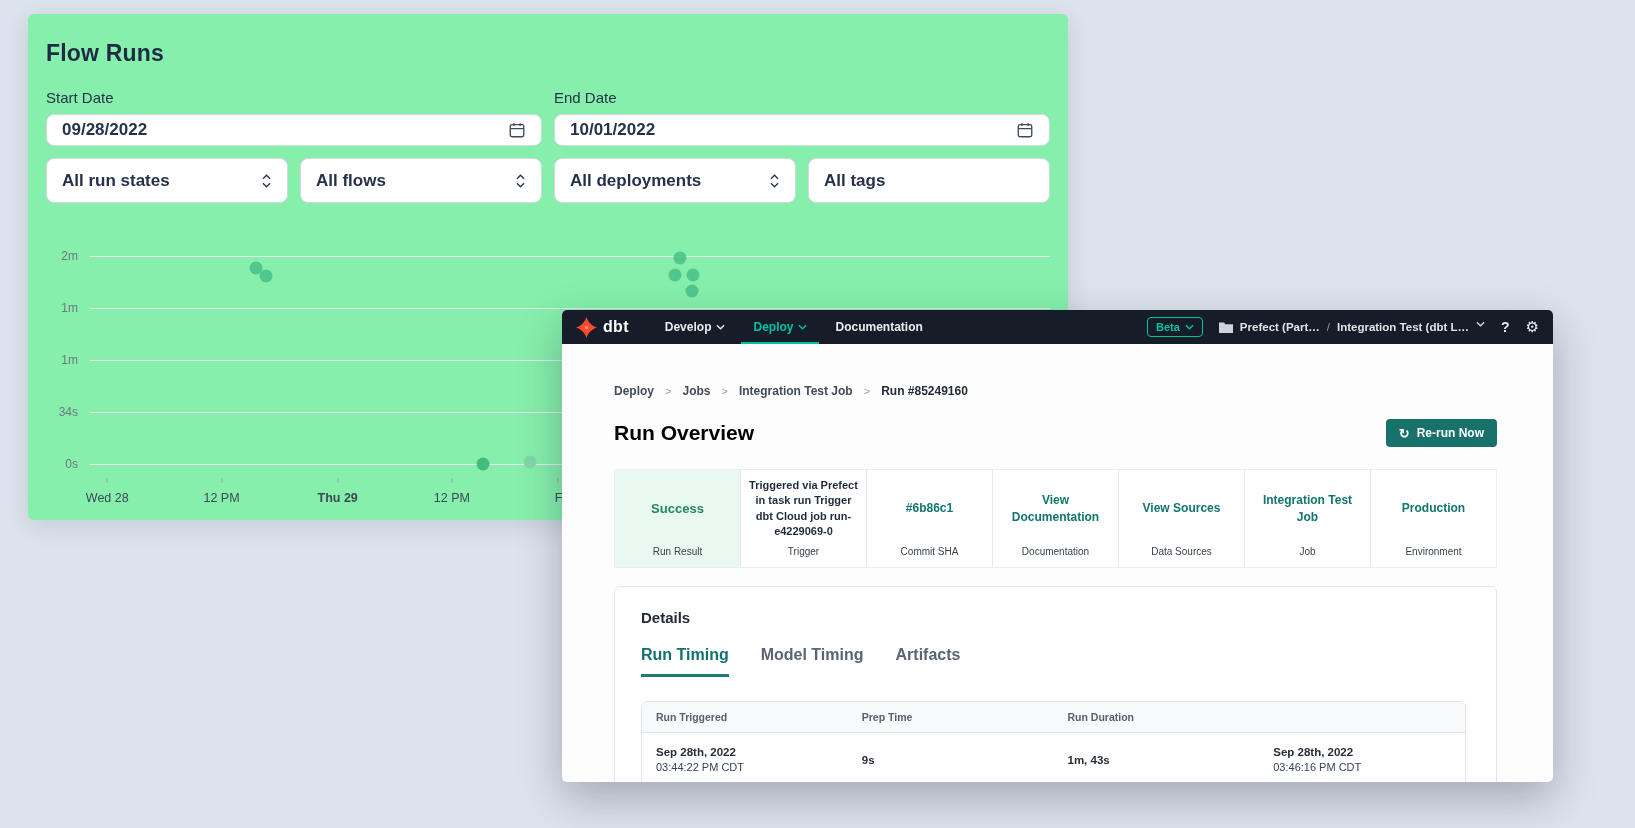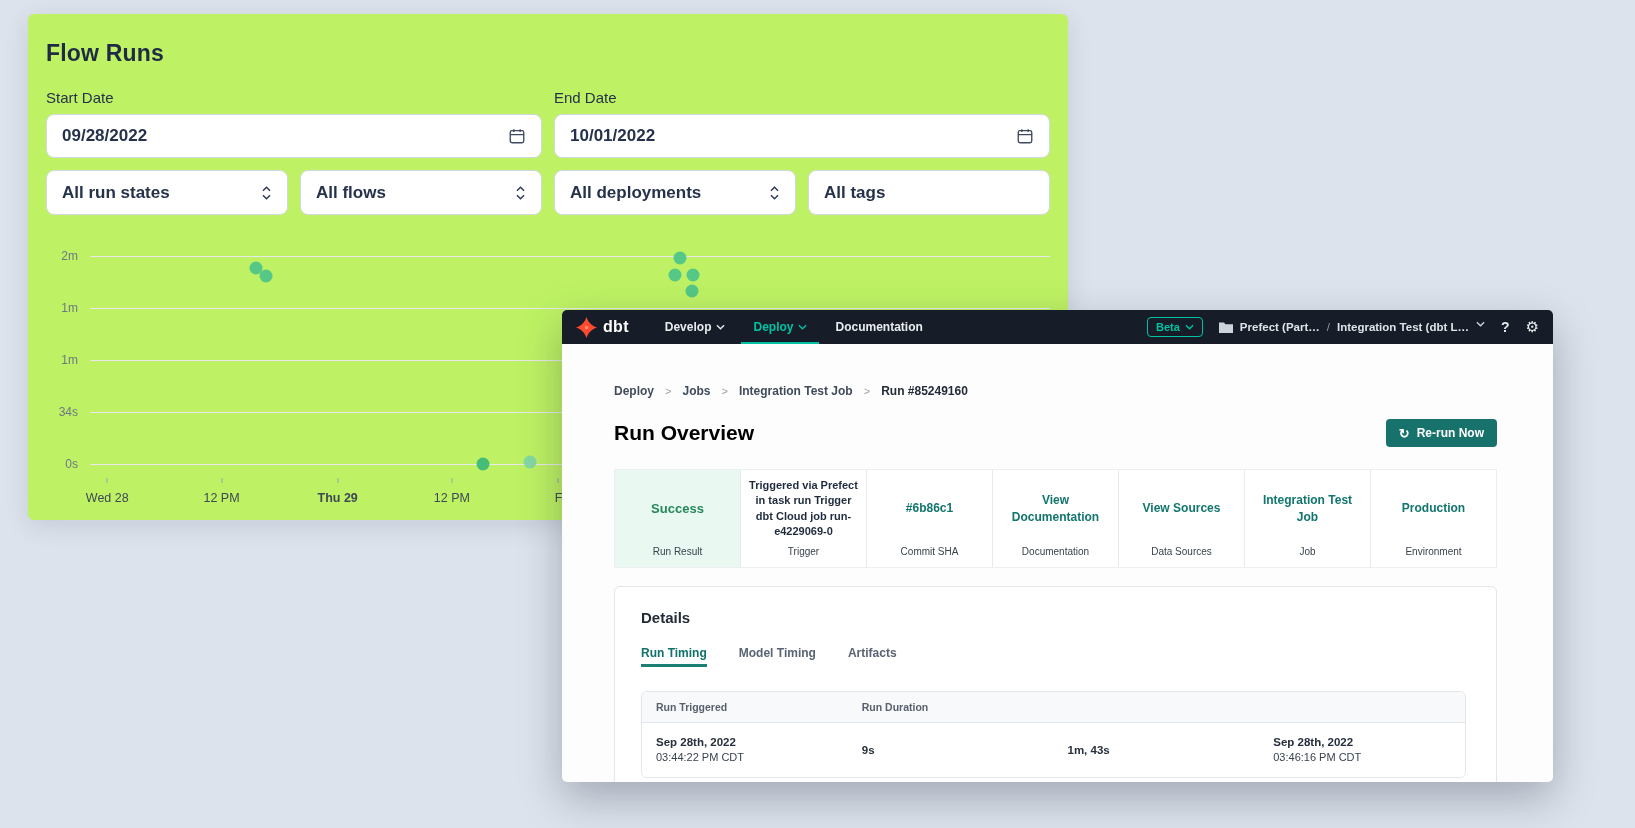--- a/index.html
+++ b/index.html
@@ -2,27 +2,27 @@
 <html style="--accent: #00c2a2;"><head>
 <meta charset="utf-8">
 <style>
   * { margin:0; padding:0; box-sizing:border-box; }
   html,body { width:1635px; height:828px; }
   body { font-family:"Liberation Sans", sans-serif; background:#dde3ec; overflow:hidden; }
   .desktop { position:relative; width:1635px; height:828px; background:#dde3ec; }
 
   
   .pf-window { position:absolute; left:28px; top:14px; width:1040px; height:506px;
-    background:#bef264; border-radius:6px; box-shadow:0 6px 24px rgba(25,39,72,.12); z-index:1; }
+    background:#86efac; border-radius:6px; box-shadow:0 6px 24px rgba(25,39,72,.12); z-index:1; }
   .pf-inner { padding:26px 18px 0 18px; }
   .pf-title { font-size:23px; font-weight:700; color:#1f2b45; letter-spacing:.2px; }
   .pf-daterow { display:flex; gap:12px; margin-top:22px; }
   .pf-field { flex:1; }
   .pf-label { font-size:15px; color:#26324b; }
-  .pf-input { margin-top:8px; height:44px; border:1px solid #d3d8df; border-radius:8px;
+  .pf-input { margin-top:8px; height:32px; border:1px solid #d3d8df; border-radius:8px;
     display:flex; align-items:center; justify-content:space-between; padding:0 15px; background:#fff; cursor:text; }
   .pf-input-val { font-size:17px; font-weight:600; color:#26324b; }
   .pf-selrow { display:flex; gap:12px; margin-top:12px; }
   .pf-select { flex:1; height:45px; border:1px solid #d3d8df; border-radius:8px; background:#fff;
     display:flex; align-items:center; justify-content:space-between; padding:0 15px; cursor:pointer; }
   .pf-select-val { font-size:17px; font-weight:600; color:#26324b; }
 
   
   .pf-chart { position:absolute; inset:0; pointer-events:none; }
   .gridline { position:absolute; height:1px; background:#e6e8ec; }
@@ -69,21 +69,21 @@
     font-size:12px; font-weight:700; color:#1f2b3d; line-height:1.4; }
   .card.link .card-val { color:#12766e; cursor:pointer; }
   .card.success { background:#e9f8f0; }
   .card.success .card-val { color:#23885b; font-size:13px; }
   .card.text .card-val { font-size:11px; }
   .card-cap { font-size:10px; color:#39434f; margin-top:6px; }
 
   .details { margin-top:18px; background:#fff; border:1px solid #e3e6eb; border-radius:6px; padding:22px 30px 24px 26px; }
   .dtitle { font-size:15px; font-weight:700; color:#222b36; }
   .tabs { display:flex; gap:32px; margin-top:20px; }
-  .tab { font-size:12px; font-weight:600; color:#5a6472; padding-bottom:4px; border-bottom:3px solid transparent; cursor:pointer; }
+  .tab { font-size:16px; font-weight:600; color:#5a6472; padding-bottom:10px; border-bottom:3px solid transparent; cursor:pointer; }
   .tab.active { color:#11716b; border-bottom-color:#1b7f74; }
 
   .dtable { margin-top:24px; border:1px solid #e2e5e9; border-radius:6px; overflow:hidden; }
   .thead { display:grid; grid-template-columns:repeat(4,1fr); background:#f8f9fb; border-bottom:1px solid #e2e5e9; }
   .th { font-size:10.5px; font-weight:600; color:#59616d; padding:9px 14px; }
   .trow { display:grid; grid-template-columns:repeat(4,1fr); background:#fff; }
   .td { padding:11px 14px; display:flex; flex-direction:column; justify-content:center; min-height:52px; }
   .tdline { font-size:11.5px; font-weight:600; color:#262f3b; line-height:1.45; }
   .tdline.sub { font-weight:400; color:#39434f; font-size:11px; }
 </style>
@@ -281,20 +281,21 @@
       <div class="details">
         <div class="dtitle">Details</div>
         <div class="tabs" id="dbt-tabs">
             <div class="tab active">Run Timing</div>
             <div class="tab">Model Timing</div>
             <div class="tab">Artifacts</div>
           </div>
         <div class="dtable">
           <div class="thead" id="dbt-thead">
               <div class="th">Run Triggered</div>
+              <div class="th">Prep Time</div>
               <div class="th">Run Duration</div>
             </div>
           <div class="trow" id="dbt-trow">
               <div class="td">
                 <div class="tdline">Sep 28th, 2022</div>
                 <div class="tdline sub">03:44:22 PM CDT</div>
               </div>
               <div class="td">
                 <div class="tdline">9s</div>
               </div>

